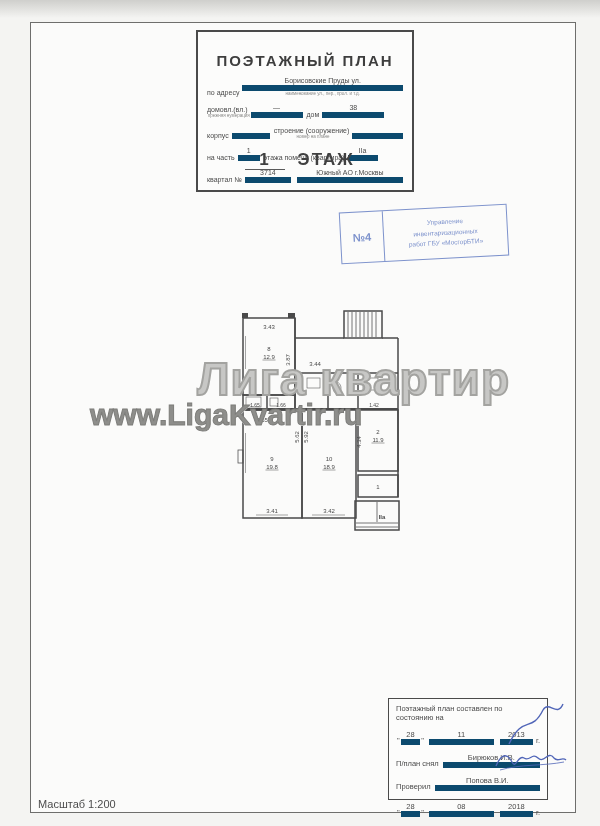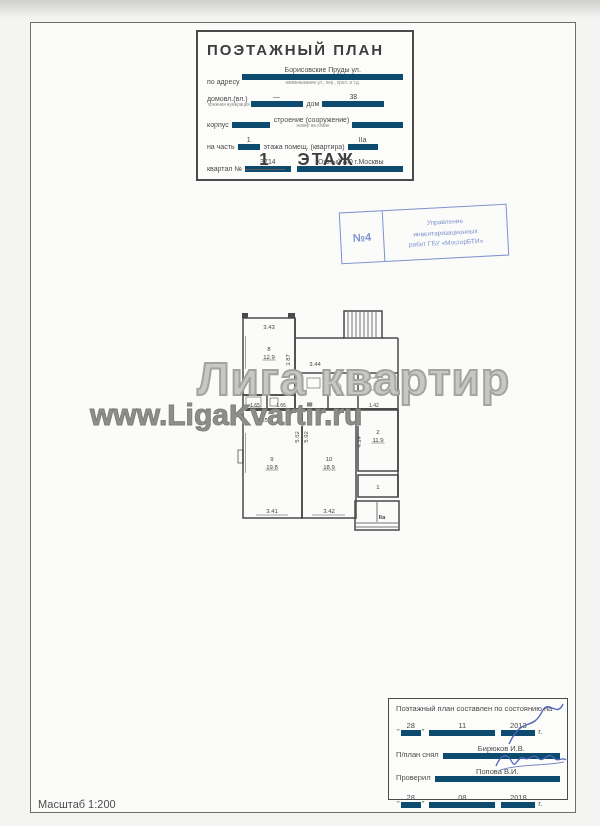--- a/index.html
+++ b/index.html
@@ -10,22 +10,22 @@
     color:#3c3c3c;
   }
   .scan-shade{position:absolute;left:0;top:0;width:600px;height:18px;
     background:linear-gradient(#cfcfcc,#f4f4f2);}
   .page-frame{position:absolute;left:30px;top:22px;width:544px;height:789px;
     border:1px solid #6e6e6c;background:#fbfbfa;}
 
   
   .form{position:absolute;left:196px;top:30px;width:218px;
     border:2px solid #4a4a4a;background:#fcfcfb;padding:5px 9px 7px 9px;box-sizing:border-box;}
-  .form-title{font-size:15px;font-weight:bold;letter-spacing:2px;
-    color:#3e3e3e;margin:4px 0 7px 0;}
+  .form-title{font-size:15px;font-weight:bold;letter-spacing:2px;text-align:center;
+    color:#3e3e3e;margin:15px 0 7px 0;}
   .frow{display:flex;align-items:flex-end;font-size:7px;color:#4a4a4a;
     margin-top:7px;white-space:nowrap;}
   .frow .lbl{flex:none;margin-right:3px;}
   .blank{display:inline-block;border-bottom:6px solid #0c4a6e;text-align:center;
     min-height:8px;line-height:9px;}
   .cap{font-size:4.5px;color:#8a8a88;text-align:center;line-height:4px;margin-top:1px;}
   .vwrap{display:inline-block;vertical-align:bottom;}
 
   
   .floor-head{position:absolute;left:0;top:150px;width:600px;text-align:center;
@@ -53,21 +53,21 @@
     -webkit-text-stroke:2px #a3a3a0;
     text-shadow:0 0 1px #b5b5b2;
     pointer-events:none;}
   .wm2{position:absolute;left:90px;top:398px;width:420px;text-align:left;
     font-size:30px;font-weight:800;color:#8e8e8b;
     -webkit-text-stroke:1px #7d7d7a;
     text-shadow:0 1px 0 #fff;
     pointer-events:none;}
 
   
-  .ftable{position:absolute;left:388px;top:698px;width:180px;height:102px;
+  .ftable{position:absolute;left:388px;top:698px;width:160px;height:102px;
     border:1.5px solid #4a4a4a;background:#fcfcfb;box-sizing:border-box;
     padding:5px 7px;font-size:7.5px;color:#4a4a4a;}
   .ftable .frow2{display:flex;align-items:flex-end;margin-top:8px;white-space:nowrap;}
   .ftable .q{margin:0 1px;}
   .sig{position:absolute;pointer-events:none;}
 
   .scale-note{position:absolute;left:38px;top:798px;font-size:11px;color:#4c4c4c;}
 </style>
 </head>
 <body>

